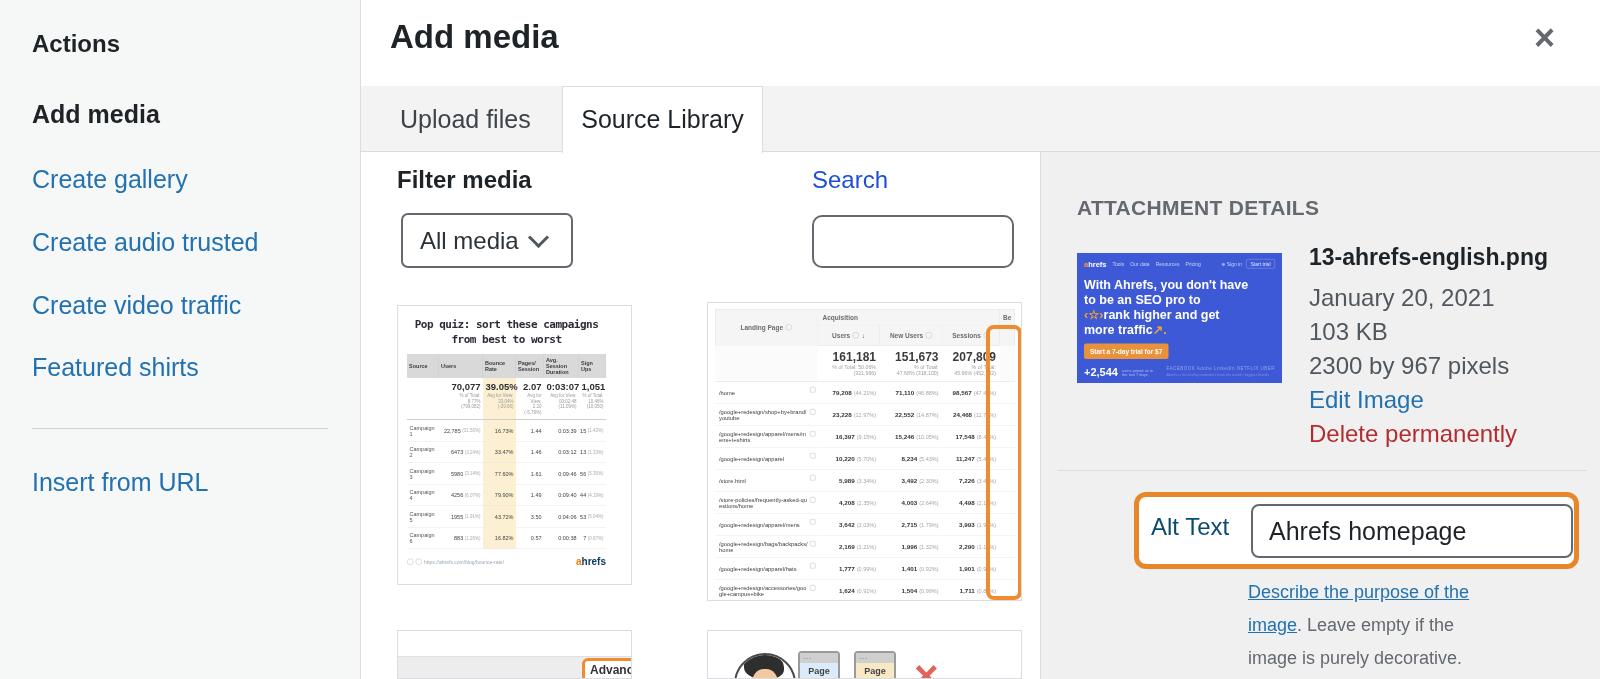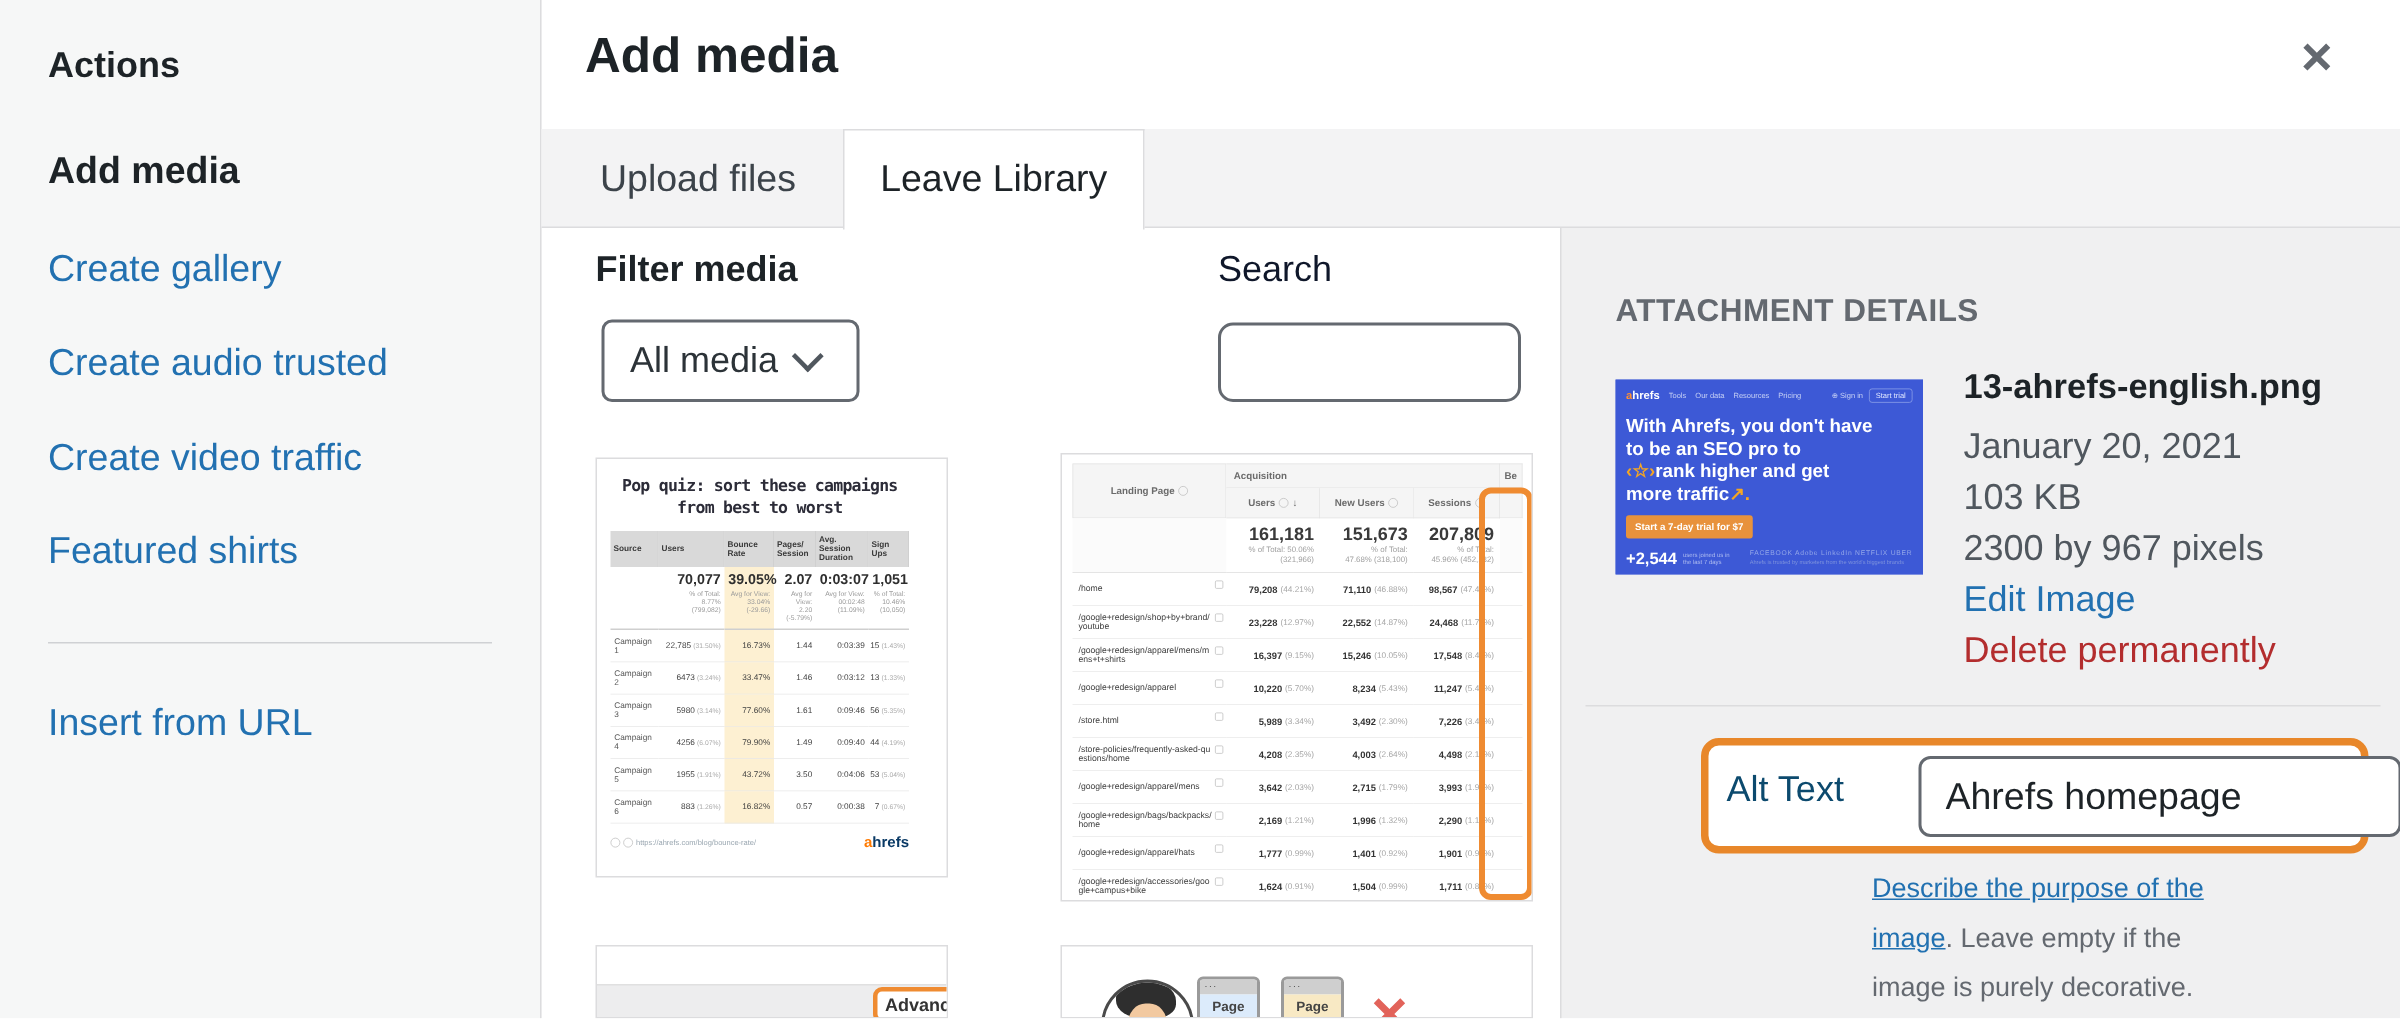--- a/index.html
+++ b/index.html
@@ -18,21 +18,21 @@
   
   .page-title{left:390px;top:18px;font-size:33px;font-weight:bold;color:#1d2327;}
   .close-btn{left:1534px;top:20px;font-size:36px;font-weight:bold;color:#646970;cursor:pointer;line-height:1;}
   .tabstrip{left:361px;top:86px;width:1239px;height:66px;background:#f3f3f4;border-bottom:1px solid #dcdcde;box-sizing:border-box;}
   .tab-upload{left:400px;top:86px;height:66px;line-height:66px;font-size:25px;color:#3c434a;cursor:pointer;}
   .tab-active{left:562px;top:86px;width:201px;height:67px;background:#fff;border:1px solid #dcdcde;border-bottom:none;
               box-sizing:border-box;text-align:center;line-height:64px;font-size:25px;color:#1d2327;z-index:3;cursor:pointer;}
 
   
   .filter-label{left:397px;top:166px;font-size:24px;font-weight:bold;color:#1d2327;}
-  .search-label{left:812px;top:166px;font-size:24px;color:#0f172a;}
+  .search-label{left:812px;top:166px;font-size:24px;color:#1d4ed8;}
   .dropdown{left:401px;top:213px;width:172px;height:55px;background:#fff;border:2px solid #646970;border-radius:7px;
             box-sizing:border-box;display:flex;align-items:center;padding:0 14px 0 17px;cursor:pointer;}
   .dropdown-text{font-size:24px;color:#2c3338;}
   .chev{width:12px;height:12px;border-right:3px solid #50575e;border-bottom:3px solid #50575e;
         transform:rotate(45deg);margin:-6px 0 0 12px;}
   .search-input{left:812px;top:215px;width:202px;height:53px;border:2px solid #646970;border-radius:10px;
                 box-sizing:border-box;background:#fff;font-size:24px;padding:0 12px;font-family:"Liberation Sans",sans-serif;}
 
   
   .card{background:#fff;border:1px solid #dcdcde;box-sizing:border-box;overflow:hidden;}
@@ -105,21 +105,21 @@
   .panel-head{left:36px;top:44px;font-size:21px;font-weight:bold;color:#646970;letter-spacing:.3px;}
   .thumb{left:36px;top:101px;width:205px;height:130px;background:#3d59d6;overflow:hidden;}
   .meta{left:268px;font-size:24px;color:#50575e;}
   .meta.fname{font-weight:bold;color:#1d2327;font-size:23px;}
   .meta.link{color:#2271b1;cursor:pointer;}
   .meta.danger{color:#b32d2e;cursor:pointer;}
   .panel-sep{left:16px;top:318px;width:530px;border-top:1px solid #dcdcde;}
   .alt-highlight{left:93px;top:340px;width:445px;height:77px;border:5px solid #e8872a;border-radius:12px;background:#fff;box-sizing:border-box;}
   .alt-label{left:110px;top:361px;font-size:24px;color:#0c4a6e;}
   .alt-input{left:210px;top:352px;width:322px;height:54px;border:2px solid #646970;border-radius:8px;box-sizing:border-box;
-             font-size:25px;color:#1d2327;padding:0 16px;font-family:"Liberation Sans",sans-serif;background:#fff;margin-left:28px;}
+             font-size:25px;color:#1d2327;padding:0 16px;font-family:"Liberation Sans",sans-serif;background:#fff;}
   .alt-help{left:207px;top:424px;width:345px;font-size:18px;line-height:33px;color:#646970;}
   .alt-help a{color:#2271b1;text-decoration:underline;cursor:pointer;}
 
   
   .ah{width:410px;height:260px;background:#3d59d6;color:#fff;}
   .ah-nav{display:flex;align-items:center;gap:12px;padding:12px 14px 0;}
   .ah-logo{font-size:15px;font-weight:bold;color:#fff;}
   .ah-logo .a{color:#ff9033;}
   .ah-link{font-size:10px;color:#c7d1f5;}
   .ah-right{margin-left:auto;display:flex;align-items:center;gap:8px;}
@@ -150,21 +150,21 @@
     <div class="abs side-item nw" style="top:353px">Featured shirts</div>
     <div class="abs side-sep"></div>
     <div class="abs side-item nw" style="top:468px">Insert from URL</div>
   </div>
 
   <div class="abs page-title nw">Add media</div>
   <div class="abs close-btn">×</div>
 
   <div class="abs tabstrip"></div>
   <div class="abs tab-upload nw">Upload files</div>
-  <div class="abs tab-active nw">Leave Library</div>
+  <div class="abs tab-active nw">Source Library</div>
 
   <div class="abs filter-label nw">Filter media</div>
   <div class="abs dropdown">
     <span class="dropdown-text nw">All media</span>
     <span class="chev"></span>
   </div>
   <div class="abs search-label nw">Search</div>
   <input class="abs search-input" value="" style="">
 
   <div class="abs card" style="left:397px;top:305px;width:235px;height:280px;">

